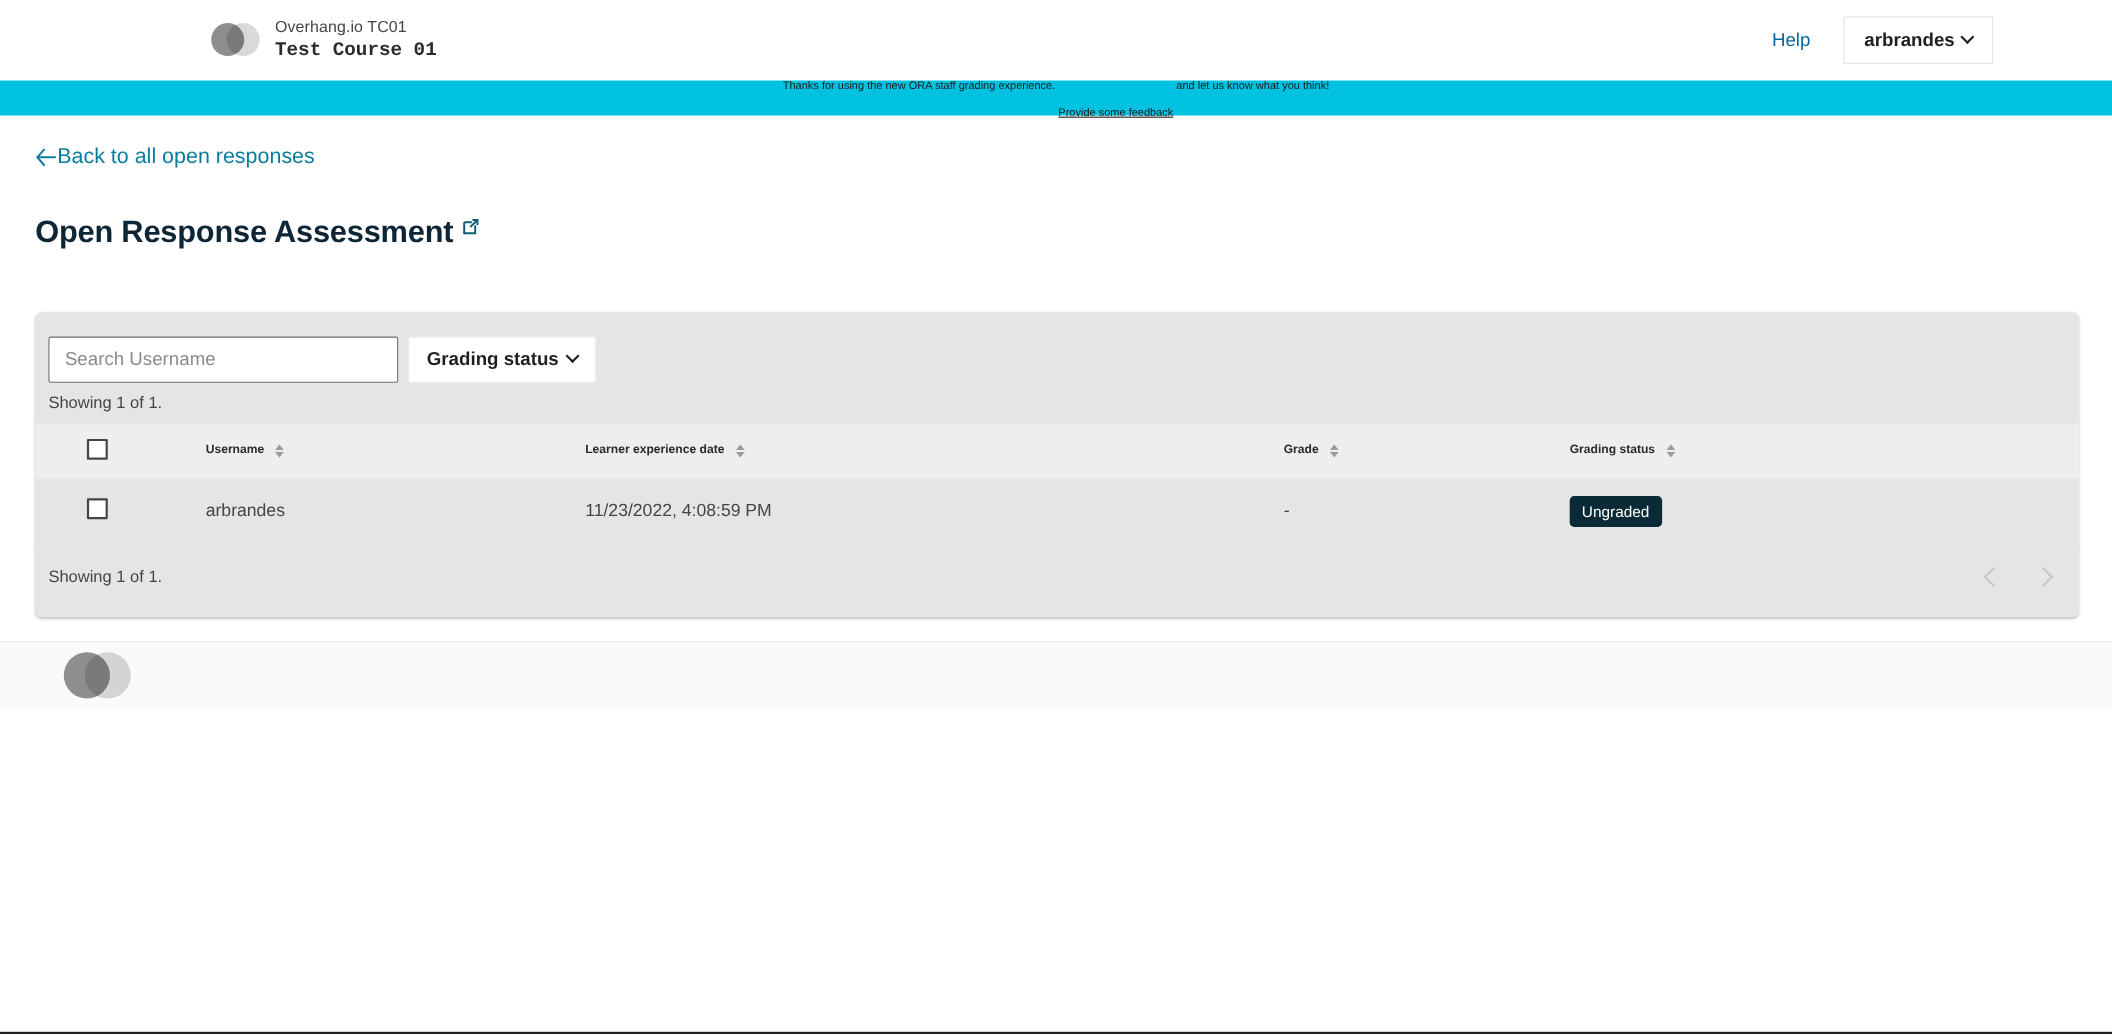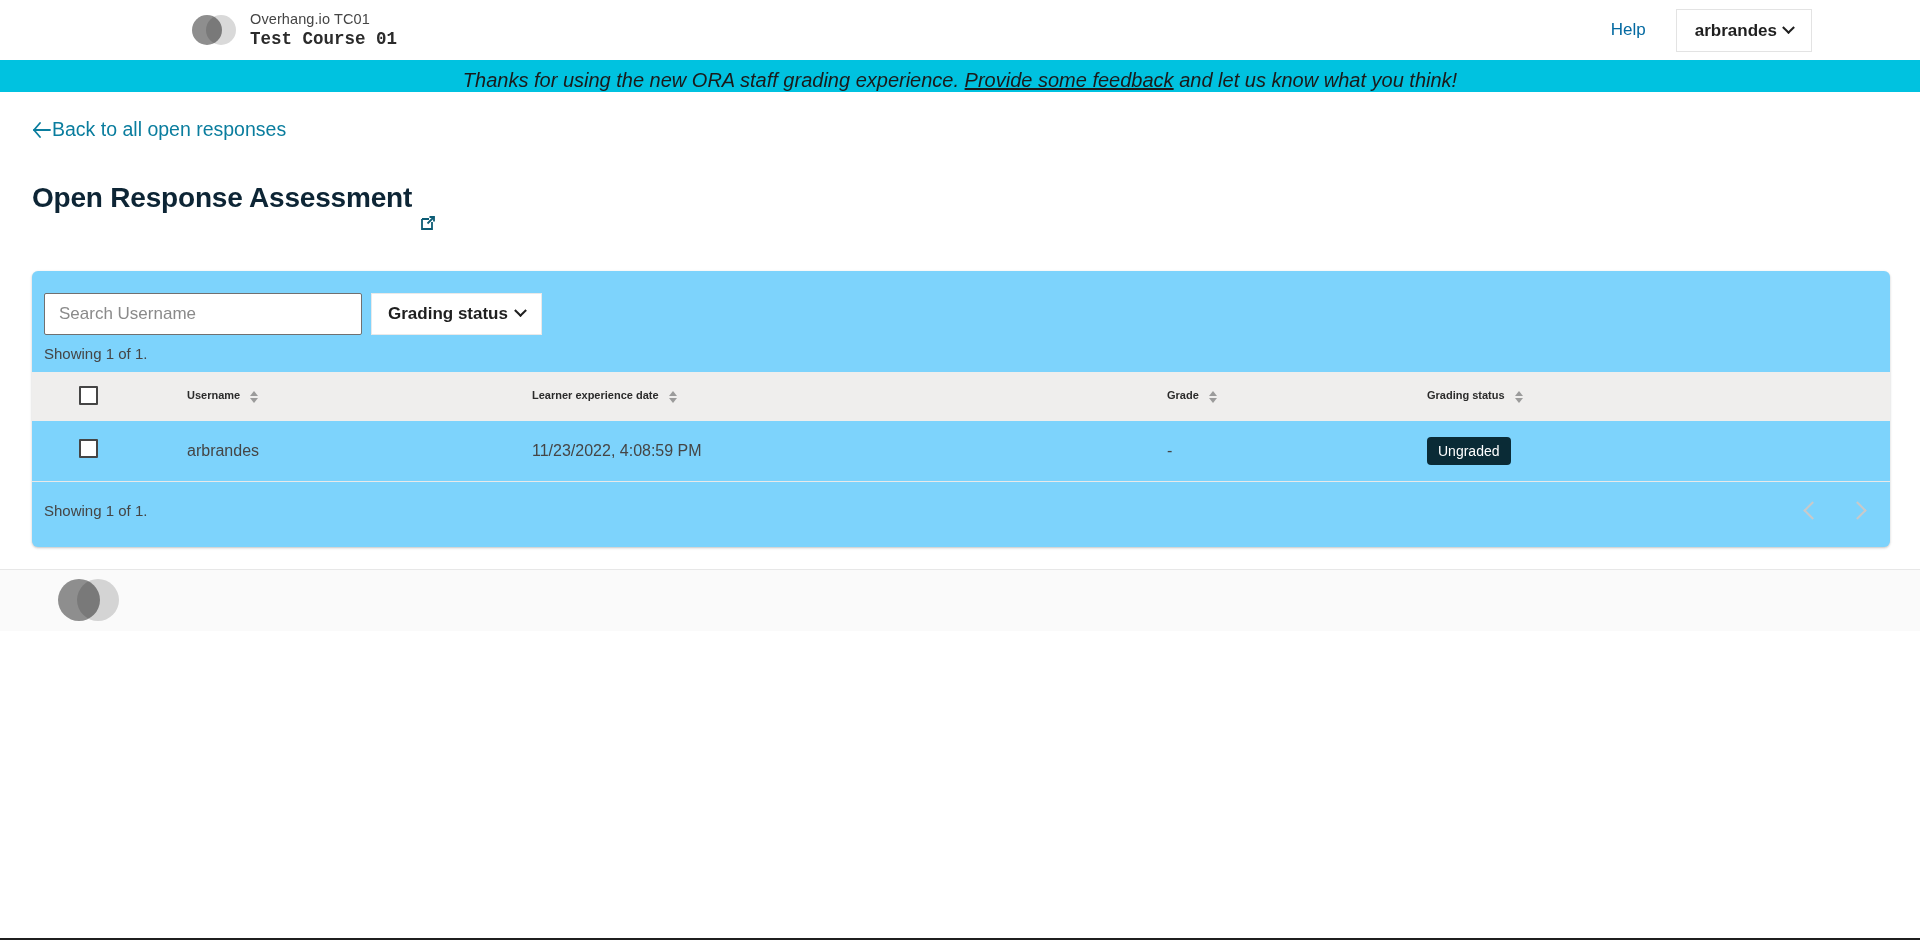--- a/index.html
+++ b/index.html
@@ -7,21 +7,21 @@
     margin: 0; padding: 0;
     width: 1920px; height: 942px;
     background: #ffffff;
     font-family: "Liberation Sans", sans-serif;
     color: #454545;
     overflow: hidden;
   }
 
   
   .site-header {
-    height: 60px;
+    height: 73px;
     background: #ffffff;
     display: flex;
     align-items: center;
     padding: 0 0 0 0;
     position: relative;
   }
   .brand {
     display: flex;
     align-items: center;
     margin-left: 192px;
@@ -86,25 +86,24 @@
     border-right: 2px solid currentColor;
     border-bottom: 2px solid currentColor;
     transform: rotate(45deg) translate(-2px,-2px);
   }
 
   
   .banner {
     background: #00c2e0;
     height: 32px;
     display: flex;
-    align-items: flex-end;
+    align-items: flex-start;
     justify-content: center;
-    font-size: 20px;
+    font-size: 10px;
     color: #1a1a1a;
-    font-style: italic;
   }
   .banner a {
     color: #1a1a1a;
     text-decoration: underline;
     margin-top: 24px;
   }
 
   
   .page {
     padding: 0 32px;
@@ -121,36 +120,36 @@
     display: inline-flex;
     align-items: center;
   }
   .back-link {
     color: #0a7d9e;
     font-size: 19.5px;
     text-decoration: none;
   }
   .page-title-row {
     display: flex;
-    align-items: flex-end;
+    align-items: center;
     gap: 6px;
     margin: 22px 0 0 0;
   }
   .page-title {
     font-size: 28px;
     font-weight: bold;
     color: #0d2535;
     letter-spacing: -0.2px;
   }
   .ext-icon { display: inline-flex; align-items: flex-start; margin-top: -10px; }
 
   
   .card {
     margin-top: 38px;
-    background: #7dd3fc;
+    background: #e5e5e5;
     border-radius: 6px;
     box-shadow: 0 1px 3px rgba(0,0,0,.14), 0 1px 2px rgba(0,0,0,.10);
     width: 1858px;
     overflow: hidden;
   }
   .toolbar {
     display: flex;
     align-items: center;
     padding: 22px 12px 0 12px;
   }

